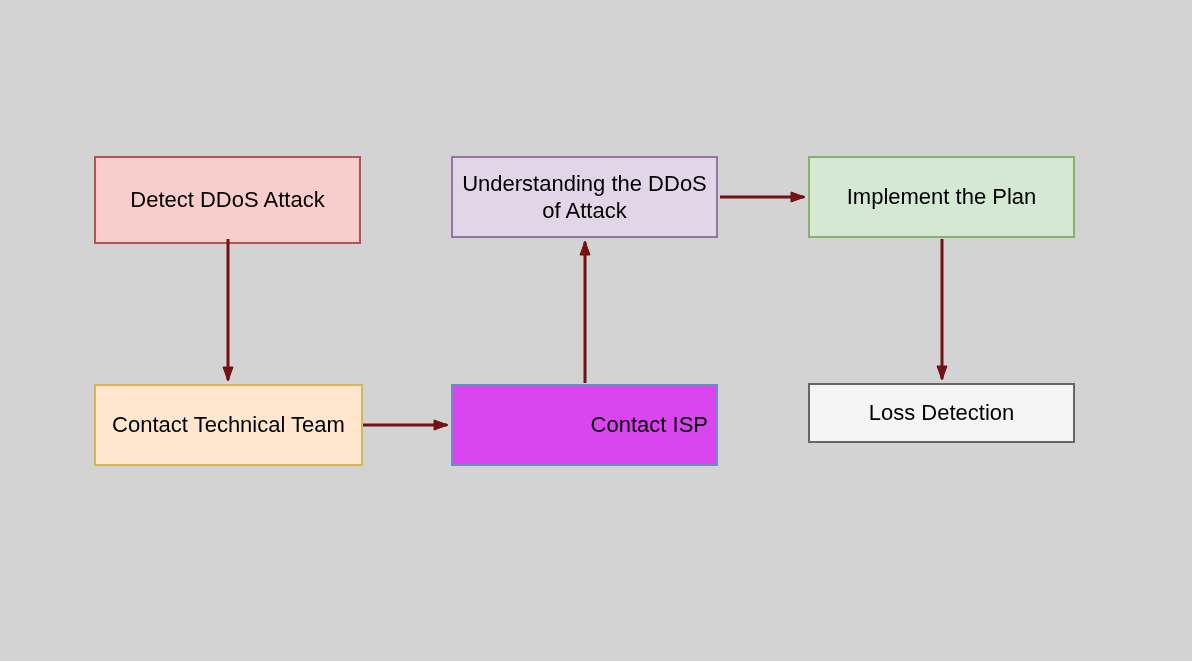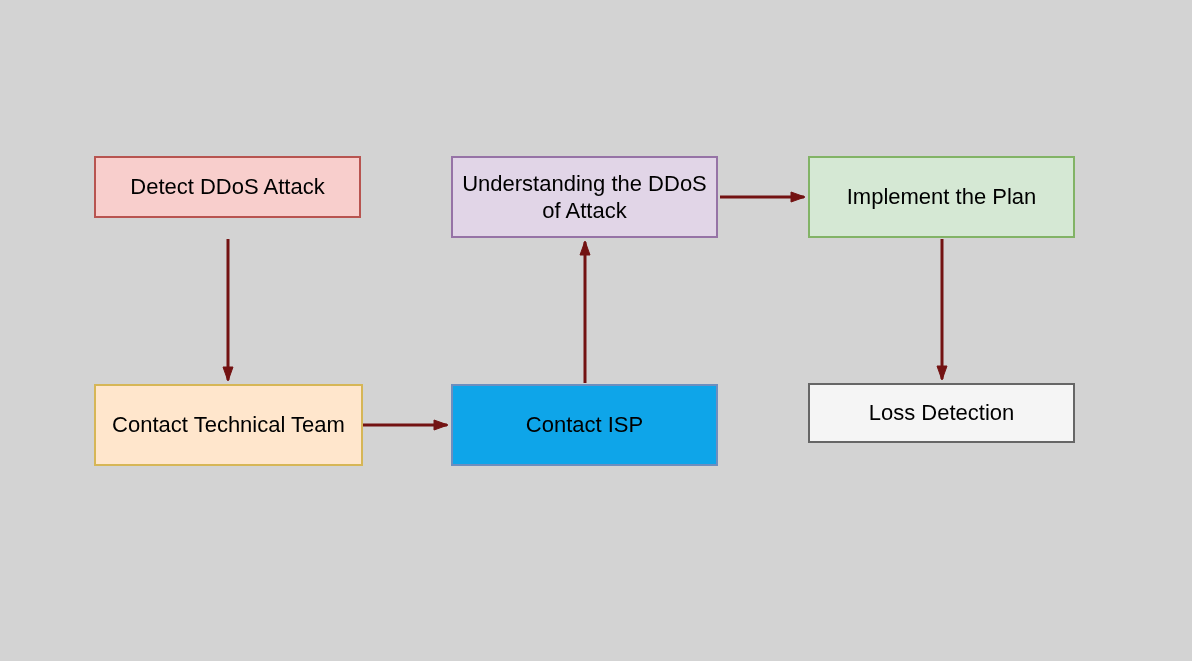--- a/index.html
+++ b/index.html
@@ -35,33 +35,33 @@
     font-size: 22px;
     line-height: 1.25;
     color: #000000;
   }
 </style>
 </head>
 <body>
 
 <div id="canvas" style="background: rgb(211, 211, 211); width: 1192px; height: 661px;">
   <div id="nodes">
-      <div class="node" style="left: 94px; top: 156px; width: 267px; height: 62px; background: rgb(248, 206, 204); border-color: rgb(184, 84, 80); color: rgb(0, 0, 0);">
+      <div class="node" style="left: 94px; top: 156px; width: 267px; height: 88px; background: rgb(248, 206, 204); border-color: rgb(184, 84, 80); color: rgb(0, 0, 0);">
         <span>Detect DDoS Attack</span>
       </div>
       <div class="node" style="left: 451px; top: 156px; width: 267px; height: 82px; background: rgb(225, 213, 231); border-color: rgb(150, 115, 166); color: rgb(0, 0, 0);">
         <span>Understanding the DDoS of Attack</span>
       </div>
       <div class="node" style="left: 808px; top: 156px; width: 267px; height: 82px; background: rgb(213, 232, 212); border-color: rgb(130, 179, 102); color: rgb(0, 0, 0);">
         <span>Implement the Plan</span>
       </div>
       <div class="node" style="left: 94px; top: 384px; width: 269px; height: 82px; background: rgb(255, 230, 204); border-color: rgb(214, 182, 86); color: rgb(0, 0, 0);">
         <span>Contact Technical Team</span>
       </div>
-      <div class="node" style="left: 451px; top: 384px; width: 267px; height: 82px; background: #0ea5e9; border-color: rgb(108, 142, 191); color: rgb(0, 0, 0);">
+      <div class="node" style="left: 451px; top: 384px; width: 267px; height: 82px; background: #d946ef; border-color: rgb(108, 142, 191); color: rgb(0, 0, 0); justify-content: flex-end;">
         <span>Contact ISP</span>
       </div>
       <div class="node" style="left: 808px; top: 383px; width: 267px; height: 60px; background: rgb(245, 245, 245); border-color: rgb(102, 102, 102); color: rgb(0, 0, 0);">
         <span>Loss Detection</span>
       </div>
     </div>
   <svg id="edges" xmlns="http://www.w3.org/2000/svg" viewBox="0 0 1192 661">
       <defs>
         <marker id="arrowhead" markerUnits="userSpaceOnUse" markerWidth="17" markerHeight="13" refX="14" refY="6" orient="auto">
           <path d="M1,1 L15,6 L1,11 Z" fill="#731212" stroke="#731212"></path>

